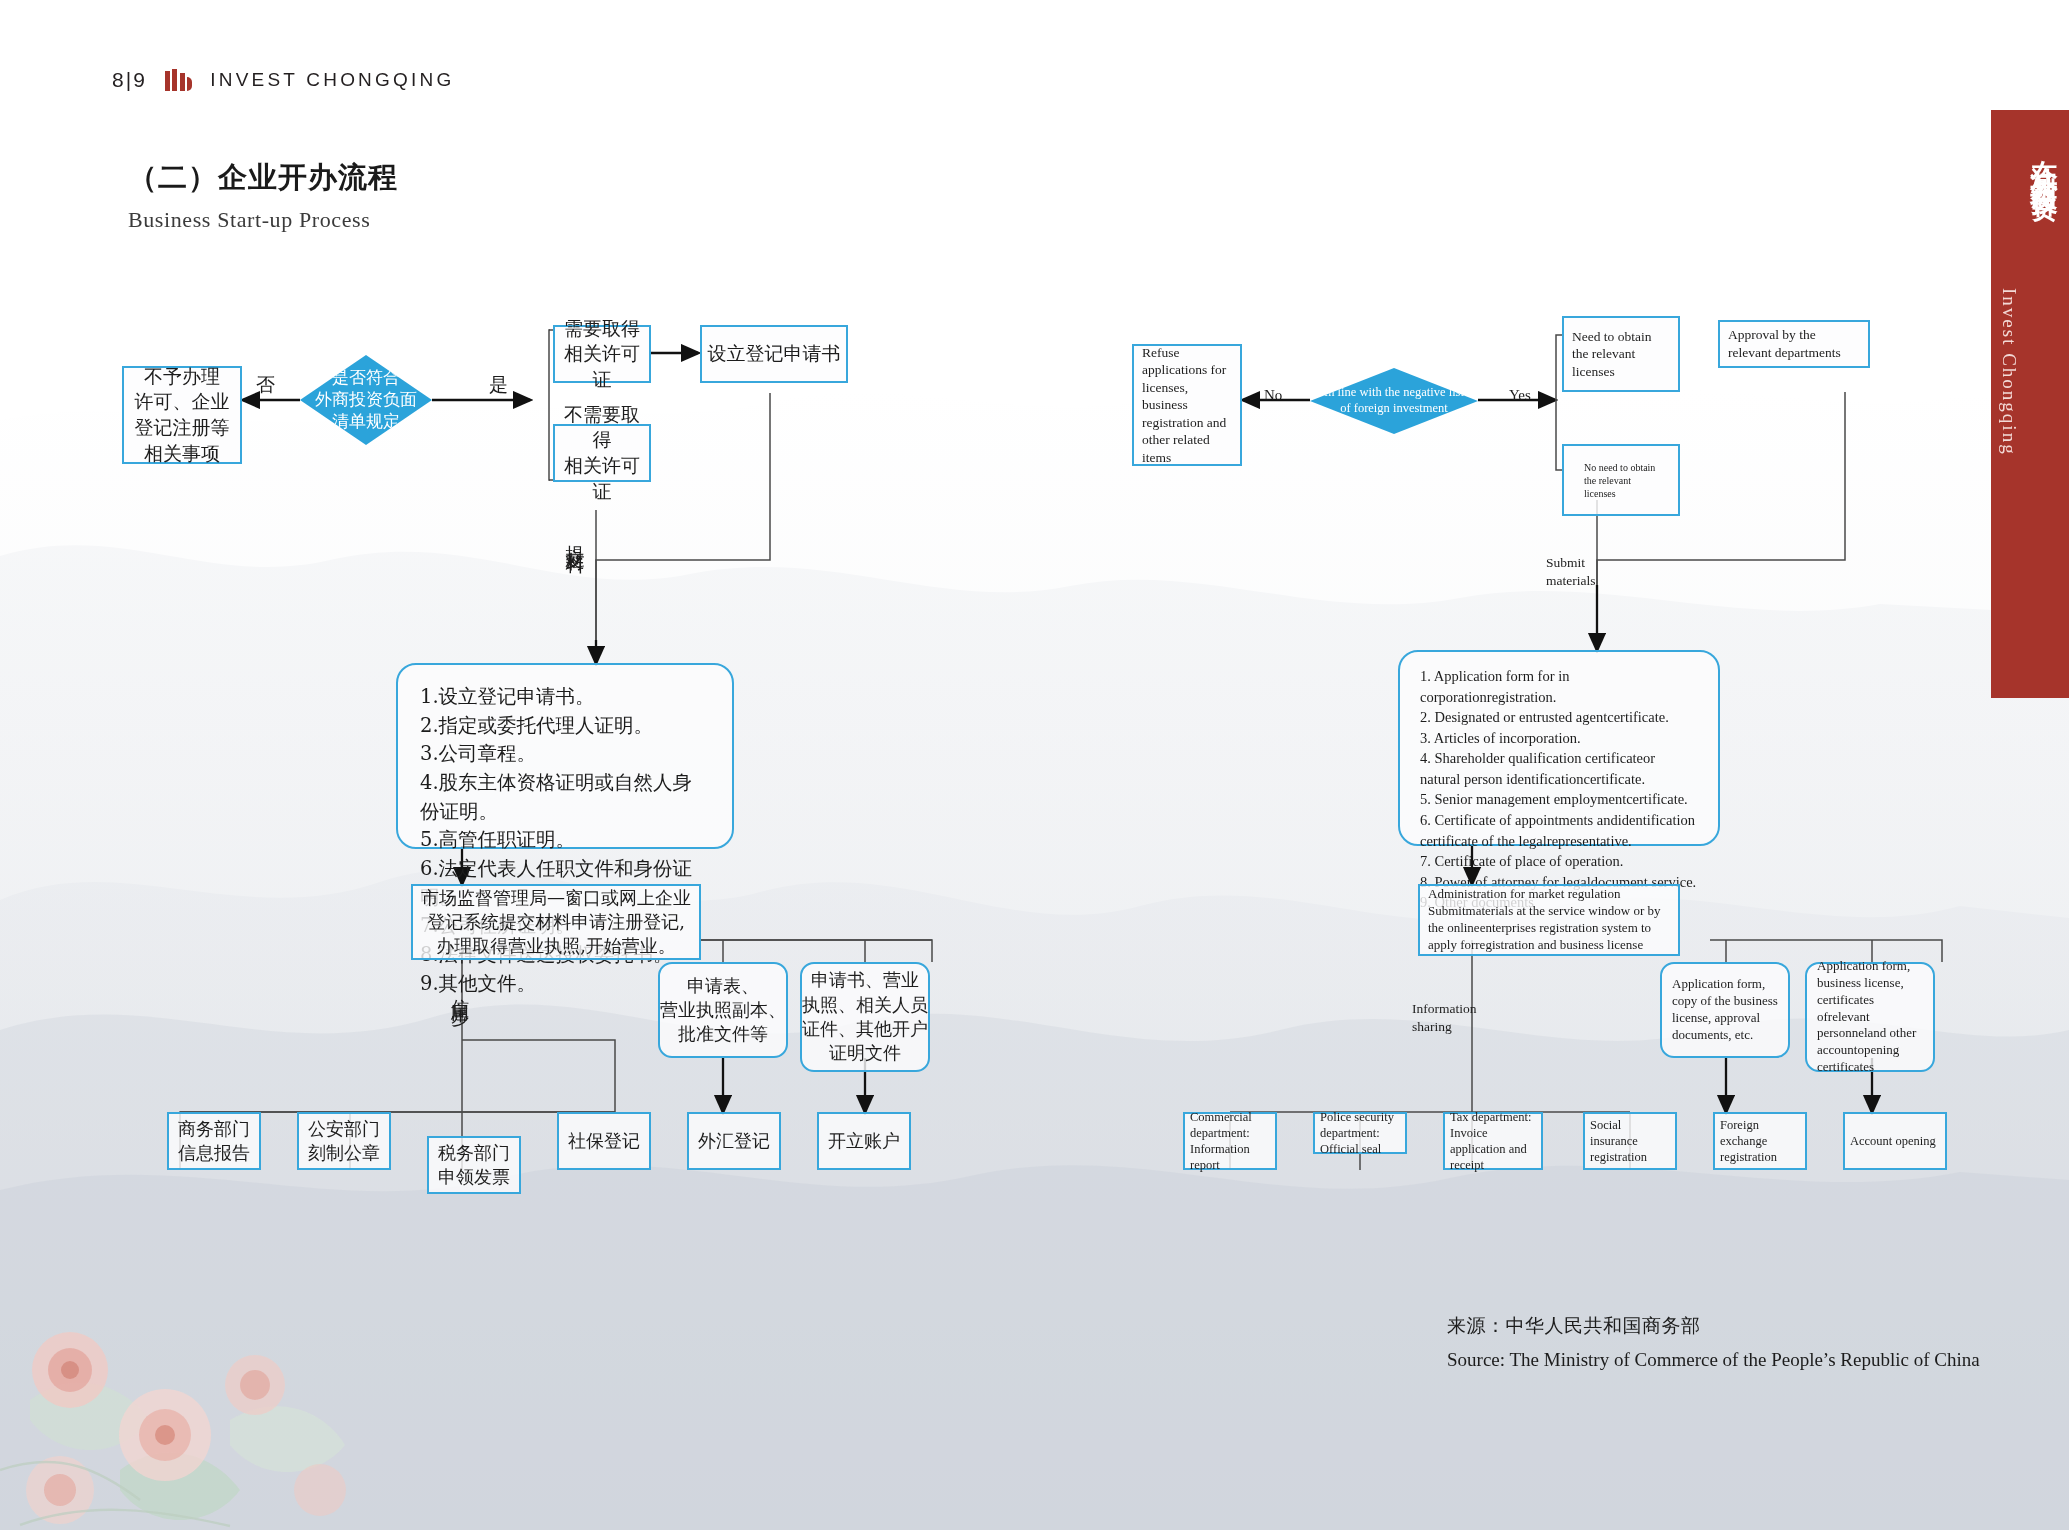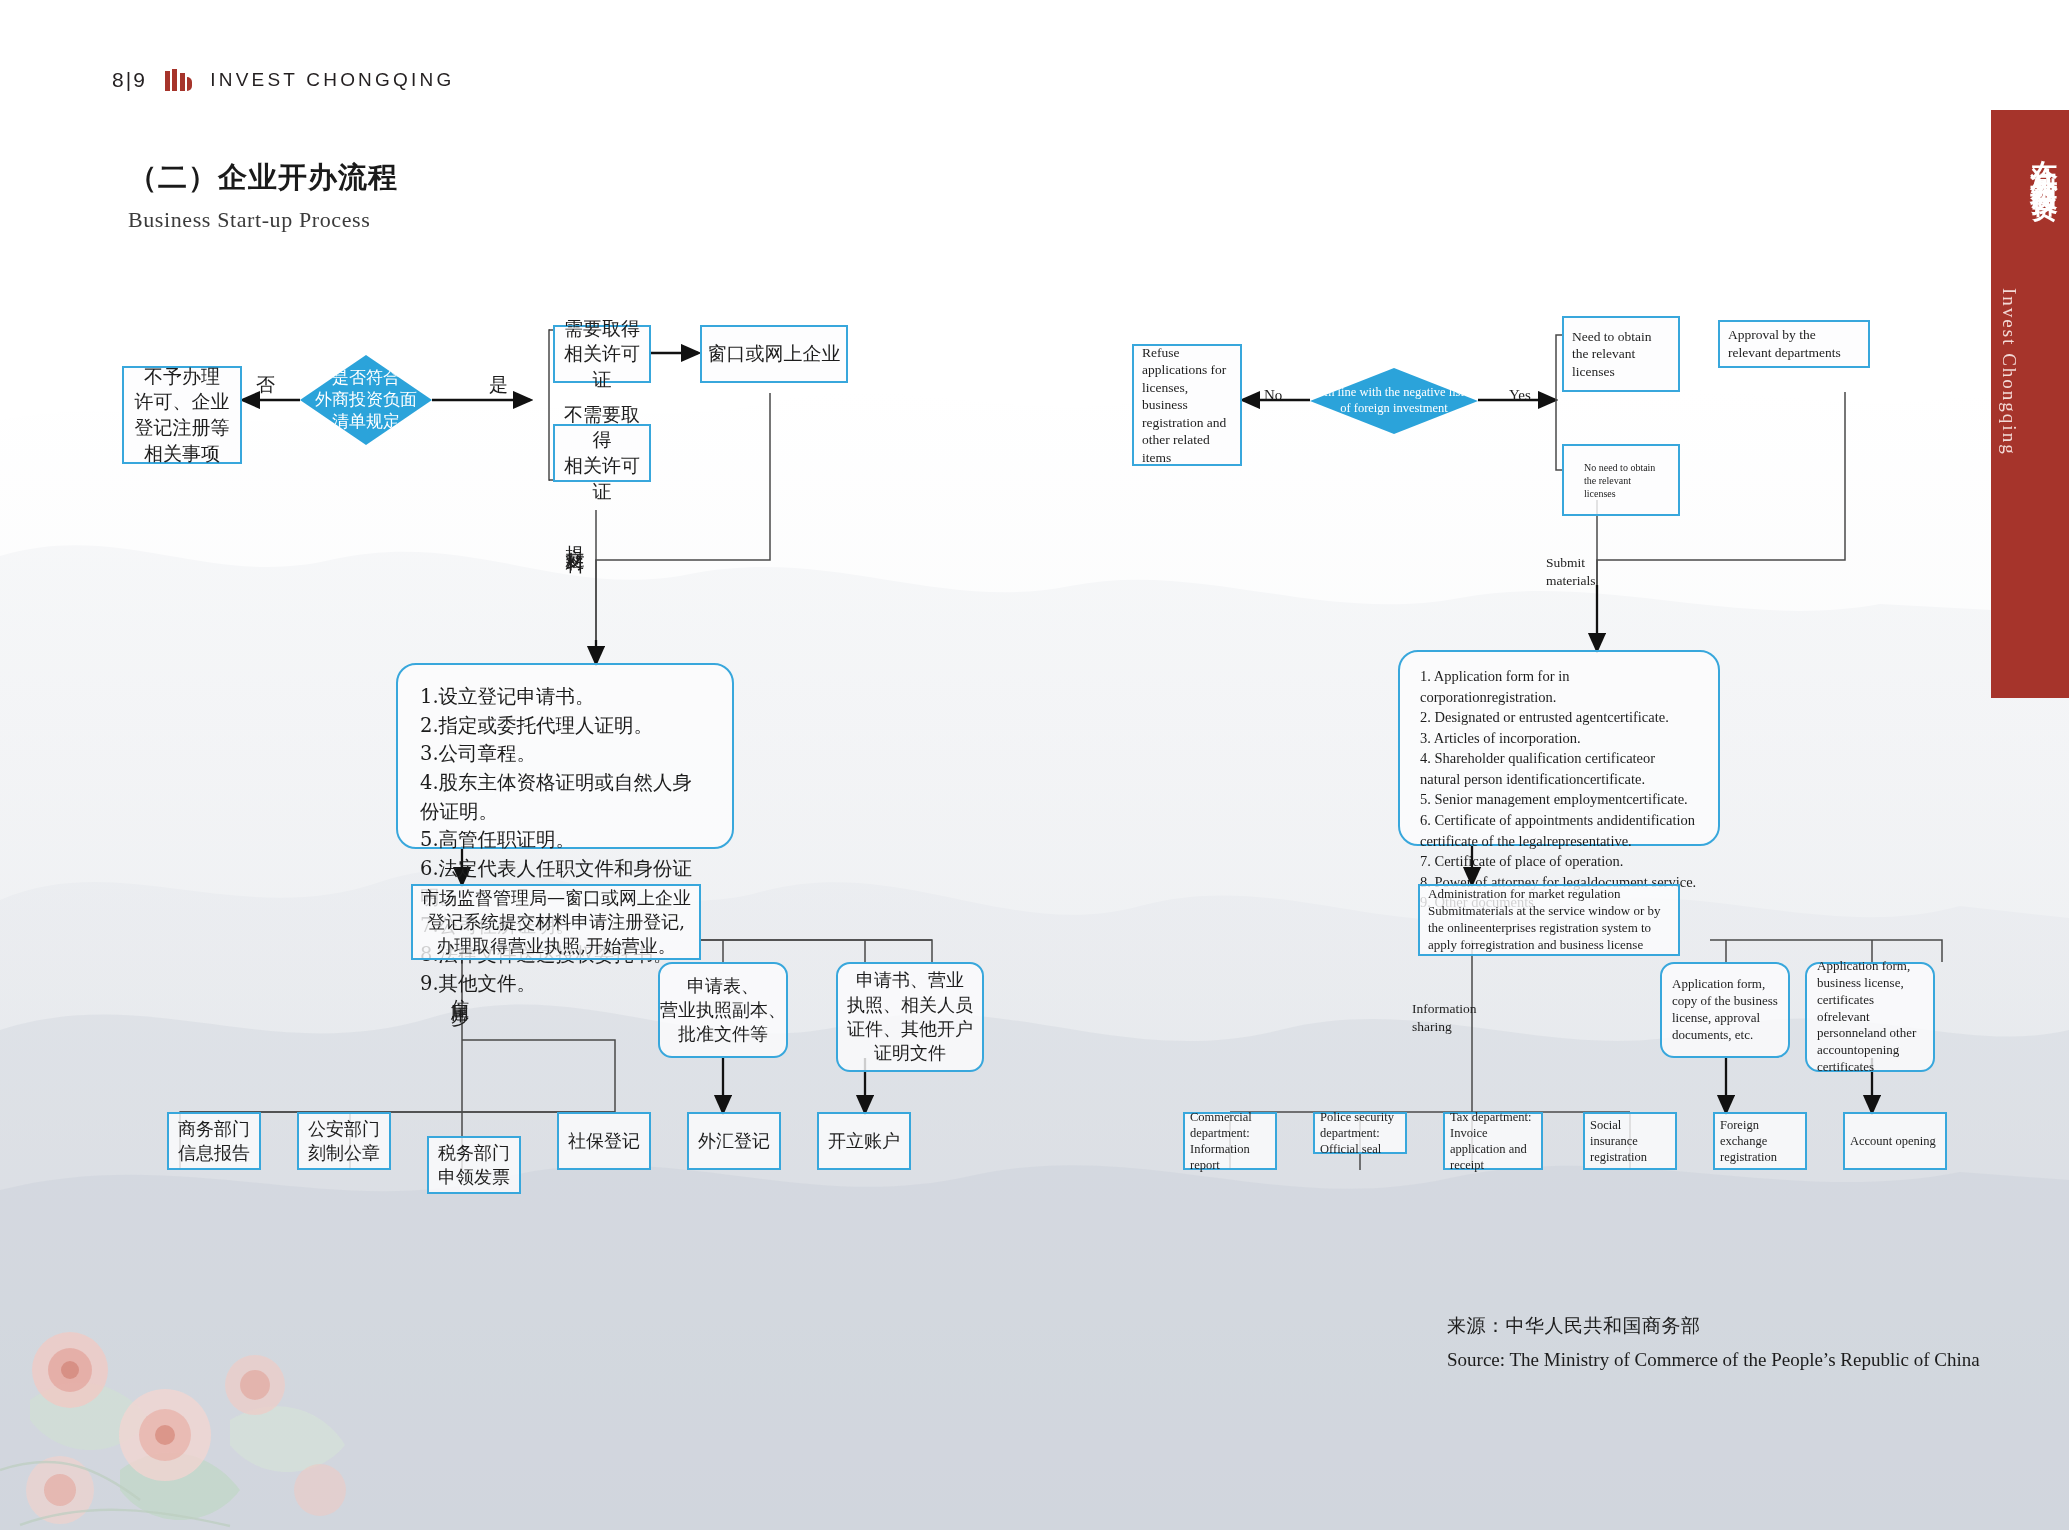--- a/index.html
+++ b/index.html
@@ -214,21 +214,21 @@
 <div class="diamond" style="left:300px;top:355px;width:132px;height:90px;font-size:17px;line-height:1.28;white-space:pre-line;font-family:'DejaVu Serif',serif;">是否符合
 外商投资负面
 清单规定</div>
 
 <div class="lbl" style="left:256px;top:372px;font-size:19px;">否</div>
 <div class="lbl" style="left:489px;top:372px;font-size:19px;">是</div>
 
 <div class="box cn-t" style="left:553px;top:325px;width:98px;height:58px;font-size:19px;white-space:pre-line;">需要取得
 相关许可证</div>
 
-<div class="box cn-t" style="left:700px;top:325px;width:148px;height:58px;font-size:19px;">窗口或网上企业</div>
+<div class="box cn-t" style="left:700px;top:325px;width:148px;height:58px;font-size:19px;">设立登记申请书</div>
 
 <div class="box cn-t" style="left:553px;top:424px;width:98px;height:58px;font-size:19px;white-space:pre-line;">不需要取得
 相关许可证</div>
 
 <div class="vlbl" style="left:563px;top:530px;font-size:19px;">提交材料</div>
 
 <div id="doclist-cn" style="left:396px;top:663px;width:338px;height:186px;">
   <ol>
     <li>1.设立登记申请书。</li>
     <li>2.指定或委托代理人证明。</li>
@@ -245,21 +245,21 @@
 <div class="box cn-t" style="left:411px;top:884px;width:290px;height:76px;font-size:18px;white-space:pre-line;">市场监督管理局—窗口或网上企业
 登记系统提交材料申请注册登记,
 办理取得营业执照,开始营业。</div>
 
 <div class="vlbl" style="left:448px;top:985px;font-size:18px;">信息同步</div>
 
 <div class="box round cn-t" style="left:658px;top:962px;width:130px;height:96px;font-size:18px;white-space:pre-line;">申请表、
 营业执照副本、
 批准文件等</div>
 
-<div class="box round cn-t" style="left:836px;top:962px;width:148px;height:110px;font-size:18px;white-space:pre-line;">申请书、营业
+<div class="box round cn-t" style="left:800px;top:962px;width:130px;height:110px;font-size:18px;white-space:pre-line;">申请书、营业
 执照、相关人员
 证件、其他开户
 证明文件</div>
 
 <div class="box cn-t" style="left:167px;top:1112px;width:94px;height:58px;font-size:18px;white-space:pre-line;">商务部门
 信息报告</div>
 <div class="box cn-t" style="left:297px;top:1112px;width:94px;height:58px;font-size:18px;white-space:pre-line;">公安部门
 刻制公章</div>
 <div class="box cn-t" style="left:427px;top:1112px;width:94px;height:58px;font-size:18px;white-space:pre-line;margin-top:24px;">税务部门
 申领发票</div>

